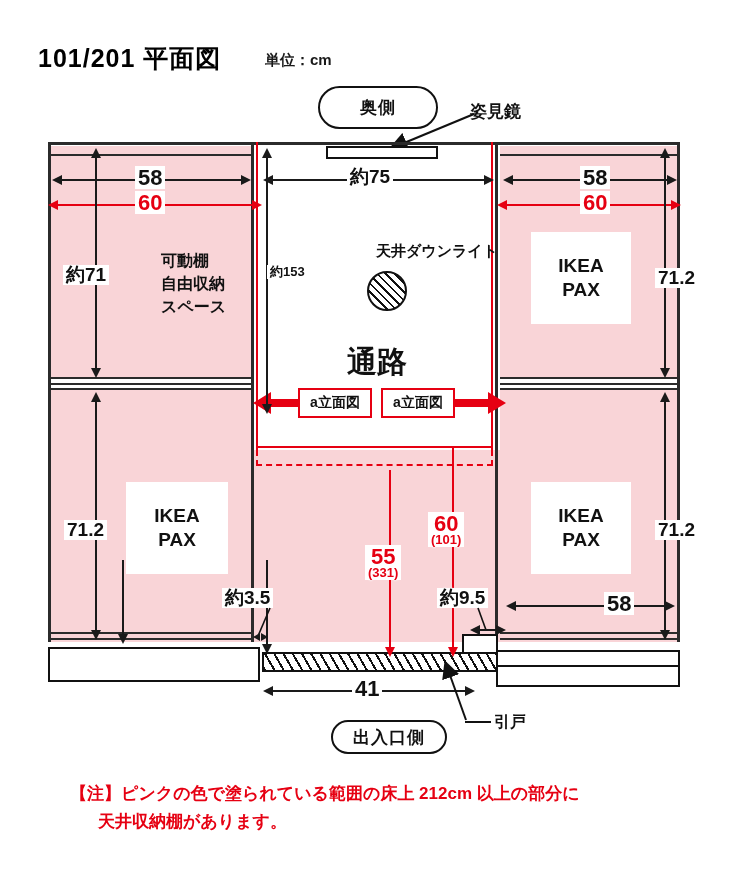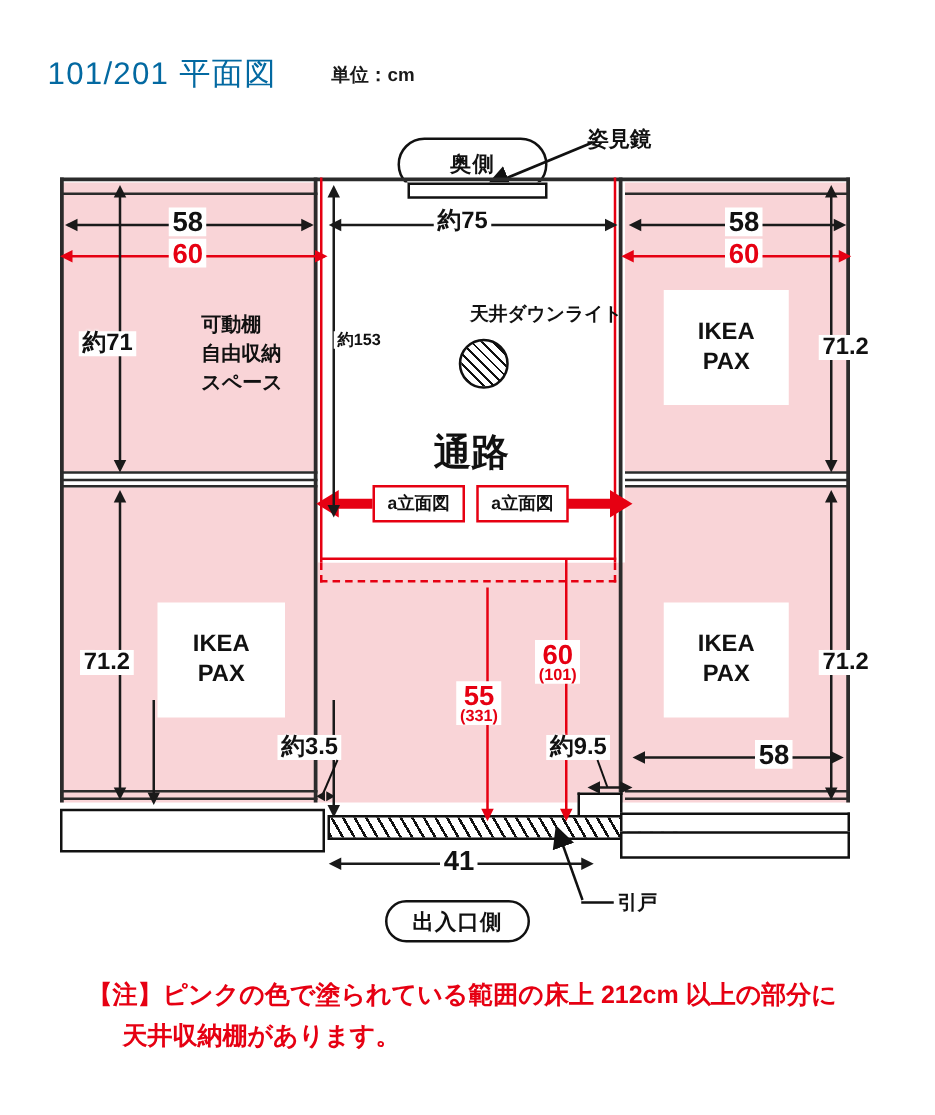--- a/index.html
+++ b/index.html
@@ -9,36 +9,36 @@
     font-family:"Liberation Sans","DejaVu Sans",sans-serif;
     overflow:hidden;
   }
   #root{ position:relative; width:748px; height:892px; }
 
   .abs{ position:absolute; }
 
   
   #title{
     left:38px; top:42px;
-    font-size:25px; font-weight:normal; letter-spacing:1px; color:#0369a1;
+    font-size:25px; font-weight:bold; letter-spacing:1px; color:#000000;
     white-space:nowrap;
   }
   #unit{
     left:265px; top:51px;
     font-size:15px; font-weight:bold; color:#1a1a1a; white-space:nowrap;
   }
 
   
   .pill{
     border:2.5px solid #111; border-radius:999px; background:#fff;
     display:flex; align-items:center; justify-content:center;
     font-size:17px; font-weight:bold; color:#111; letter-spacing:1px;
   }
-  #pill-oku{ left:318px; top:110px; width:120px; height:43px;text-align:right; }
-  #pill-deiriguchi{ left:308px; top:720px; width:116px; height:34px; }
+  #pill-oku{ left:318px; top:86px; width:120px; height:43px;text-align:right; }
+  #pill-deiriguchi{ left:331px; top:720px; width:116px; height:34px; }
 
   
   #plan{
     left:48px; top:142px; width:680px; height:500px;
   }
 
   
   .pink{ background:#f9d4d7; }
 
   
@@ -103,21 +103,21 @@
   
   .hatch{
     background:repeating-linear-gradient(60deg,#111 0 2px,#fff 2px 8px);
     border:2px solid #111;
   }
   .plainbox{ border:2px solid #111; background:#fff; }
 
   
   #note{
     left:70px; top:780px; width:620px;
-    font-size:20px; font-weight:bold; color:#e60012; line-height:1.65;
+    font-size:17px; font-weight:bold; color:#e60012; line-height:1.65;
   }
   #note .l2{ padding-left:28px; display:block; }
 </style>
 </head>
 <body>
 
 <div id="root">
 
   <div class="abs" id="title">101/201 平面図</div>
   <div class="abs" id="unit">単位：cm</div>

